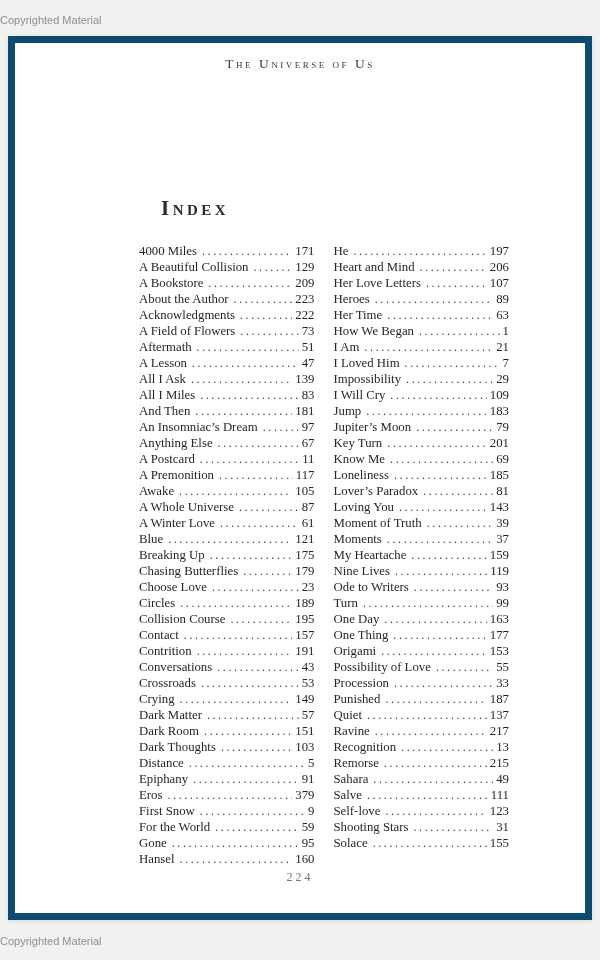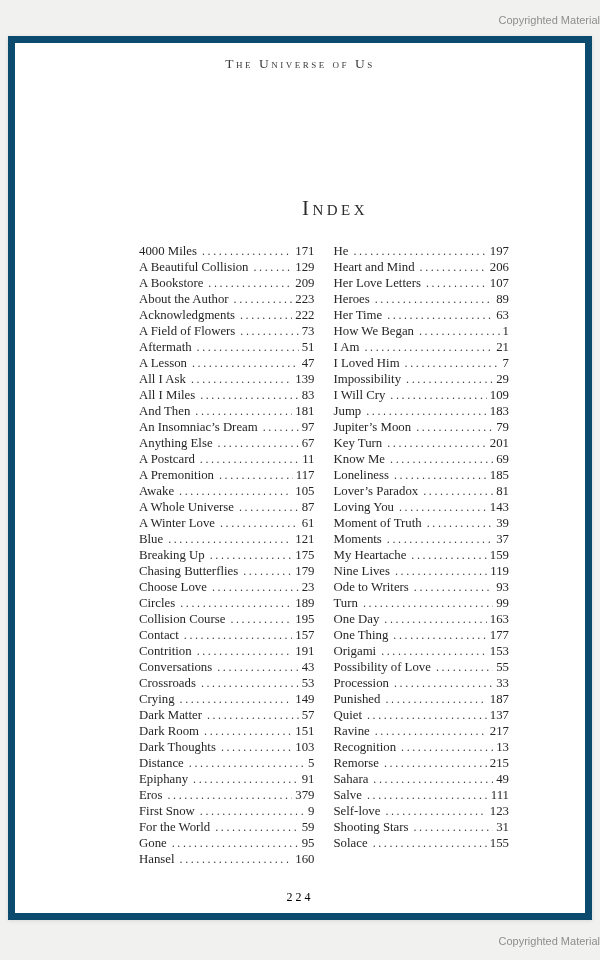--- a/index.html
+++ b/index.html
@@ -8,21 +8,21 @@
     --text-color:#262626;
     --muted-color:#8e8e8e;
   }
   html,body{margin:0;padding:0;}
   body{
     width:600px;height:960px;position:relative;overflow:hidden;
     background:var(--surround-bg);
     font-family:"Liberation Serif", serif;
   }
   .copyright{
-    position:absolute;left:0;width:100%;text-align:right;
+    position:absolute;left:0;width:100%;text-align:left;
     font-family:"Liberation Sans", sans-serif;
     font-size:11px;color:var(--muted-color);
   }
   .copyright.top{top:14px;}
   .copyright.bottom{bottom:13px;}
   .page{
     position:absolute;left:8px;right:8px;top:36px;bottom:40px;
     background:var(--page-bg);
     border:7px solid #0c4a6e;
     box-shadow:0 1px 4px rgba(0,0,0,0.10);
@@ -46,34 +46,34 @@
     white-space:nowrap;
   }
   .entry .t{flex:0 0 auto;}
   .leader{flex:1 1 auto;overflow:hidden;margin:0 3px 0 5px;color:#3c3c3c;}
   .leader::after{
     content:"......................................................................................................";
     letter-spacing:2.6px;font-size:12px;
   }
   .entry .p{flex:0 0 auto;}
   .folio{
-    position:absolute;left:0;width:100%;bottom:8px;text-align:center;
-    font-size:12px;letter-spacing:3px;color:#000000;
+    position:absolute;left:0;width:100%;bottom:28px;text-align:center;
+    font-size:12px;letter-spacing:3px;color:#737373;
   }
 </style>
 </head>
 <body>
 
 <div class="copyright top">Copyrighted Material</div>
 
 <div class="page">
   <div class="book-title">The Universe of Us</div>
 
   <div class="content">
-    <h1 class="section-title" style="font-weight:normal;margin-bottom:0;text-align:center;">Index</h1>
+    <h1 class="section-title" style="font-weight:bold;margin-bottom:0;">Index</h1>
 
     <div class="columns">
       <div class="col" id="col-left">
           <div class="entry">
             <span class="t">4000 Miles</span>
             <span class="leader"></span>
             <span class="p">171</span>
           </div>
           <div class="entry">
             <span class="t">A Beautiful Collision</span>

